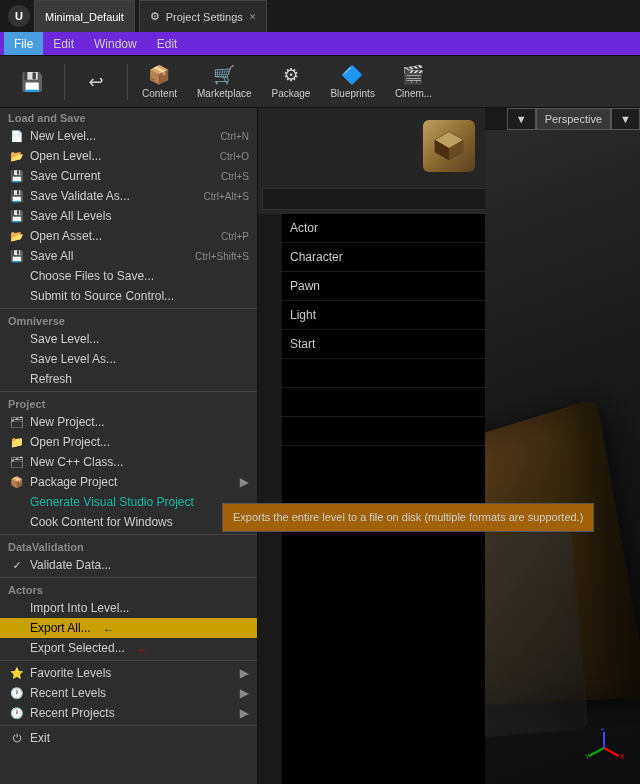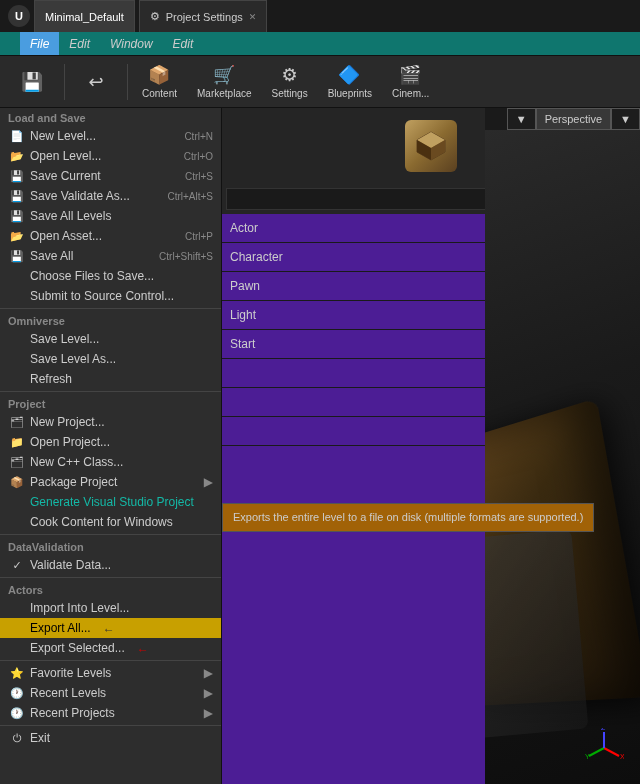--- a/index.html
+++ b/index.html
@@ -52,26 +52,25 @@
       color: #fff;
     }
     .tab-close {
       font-size: 9px;
       color: #888;
     }
 
     
     .menu-bar {
       height: 24px;
-      background: #0f766e;
-      display: flex;
-      align-items: center;
-      padding: 0 20px;
+      background: #6d28d9;
+      display: flex;
+      align-items: center;
+      padding: 0 4px;
       border-bottom: 1px solid #111;
-      font-style: italic;
     }
     .menu-item {
       padding: 0 10px;
       height: 100%;
       display: flex;
       align-items: center;
       color: #ccc;
       font-size: 12px;
       cursor: pointer;
     }
@@ -118,21 +117,21 @@
 
     
     .main-content {
       display: flex;
       height: calc(784px - 32px - 24px - 52px);
       position: relative;
     }
 
     
     .dropdown-menu {
-      width: 222px;
+      width: 258px;
       background: #2d2d2d;
       border-right: 1px solid #111;
       flex-shrink: 0;
       overflow-y: auto;
       position: relative;
       z-index: 10;
     }
 
     .menu-section-header {
       padding: 4px 8px 2px 8px;
@@ -273,22 +272,23 @@
     .content-panel {
       flex: 1;
       display: flex;
       flex-direction: column;
       position: relative;
     }
 
     
     .side-panel {
       flex: 1;
-      background: #4c1d95;
+      background: #000000;
       padding: 0;
+      margin-left: 24px;
     }
     .panel-row {
       display: flex;
       align-items: center;
       padding: 6px 8px;
       gap: 8px;
       border-bottom: 1px solid #1a1a1a;
       cursor: pointer;
     }
     .panel-info {
@@ -377,21 +377,21 @@
   <button class="toolbar-btn">
     <span class="toolbar-icon">📦</span>
     <span>Content</span>
   </button>
   <button class="toolbar-btn">
     <span class="toolbar-icon">🛒</span>
     <span>Marketplace</span>
   </button>
   <button class="toolbar-btn">
     <span class="toolbar-icon">⚙</span>
-    <span>Settings</span>
+    <span>Package</span>
   </button>
   <button class="toolbar-btn">
     <span class="toolbar-icon">🔷</span>
     <span>Blueprints</span>
   </button>
   <button class="toolbar-btn">
     <span class="toolbar-icon">🎬</span>
     <span>Cinem...</span>
   </button>
 </div>

